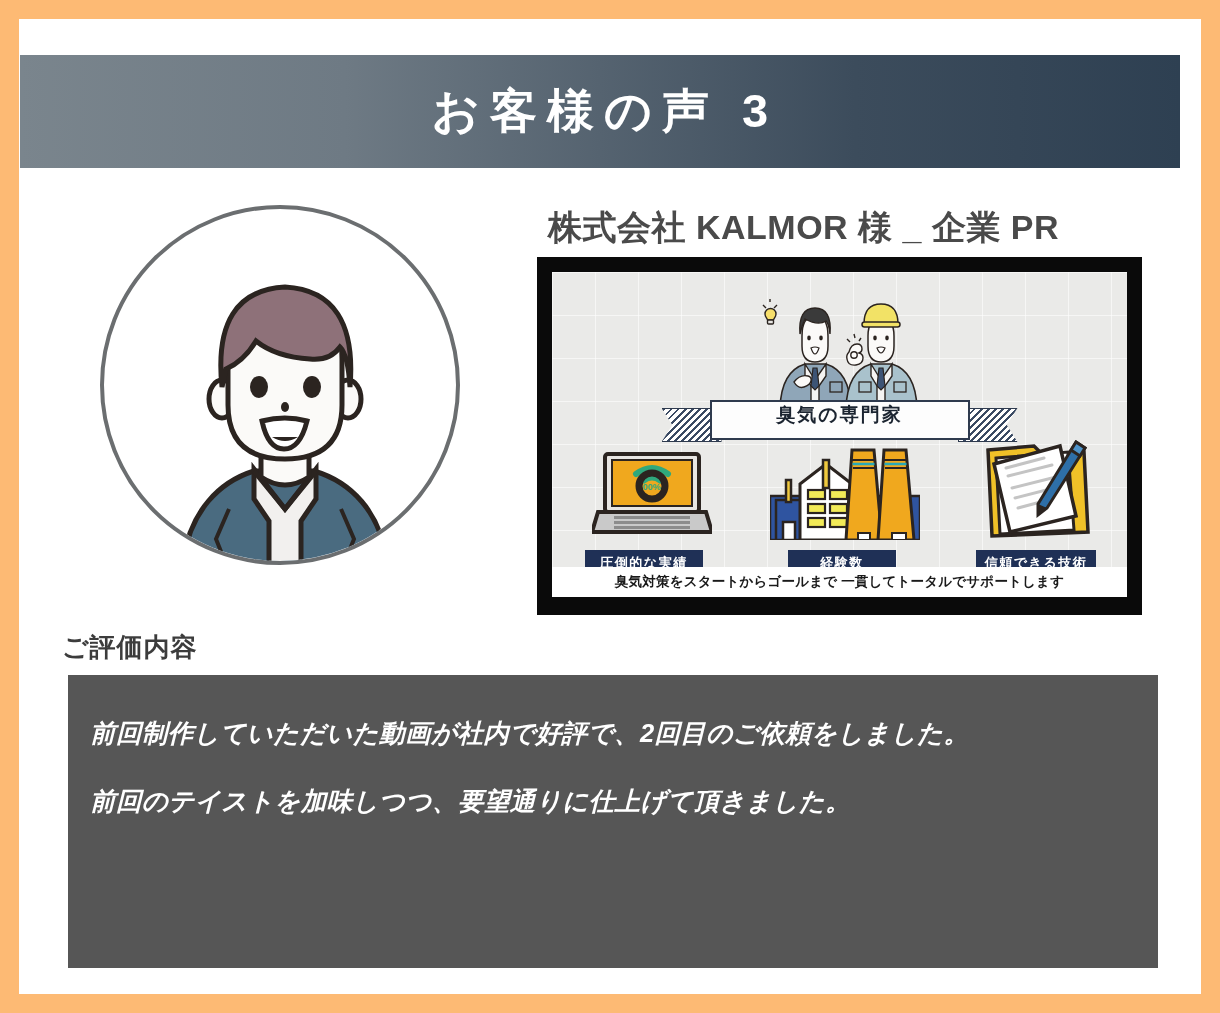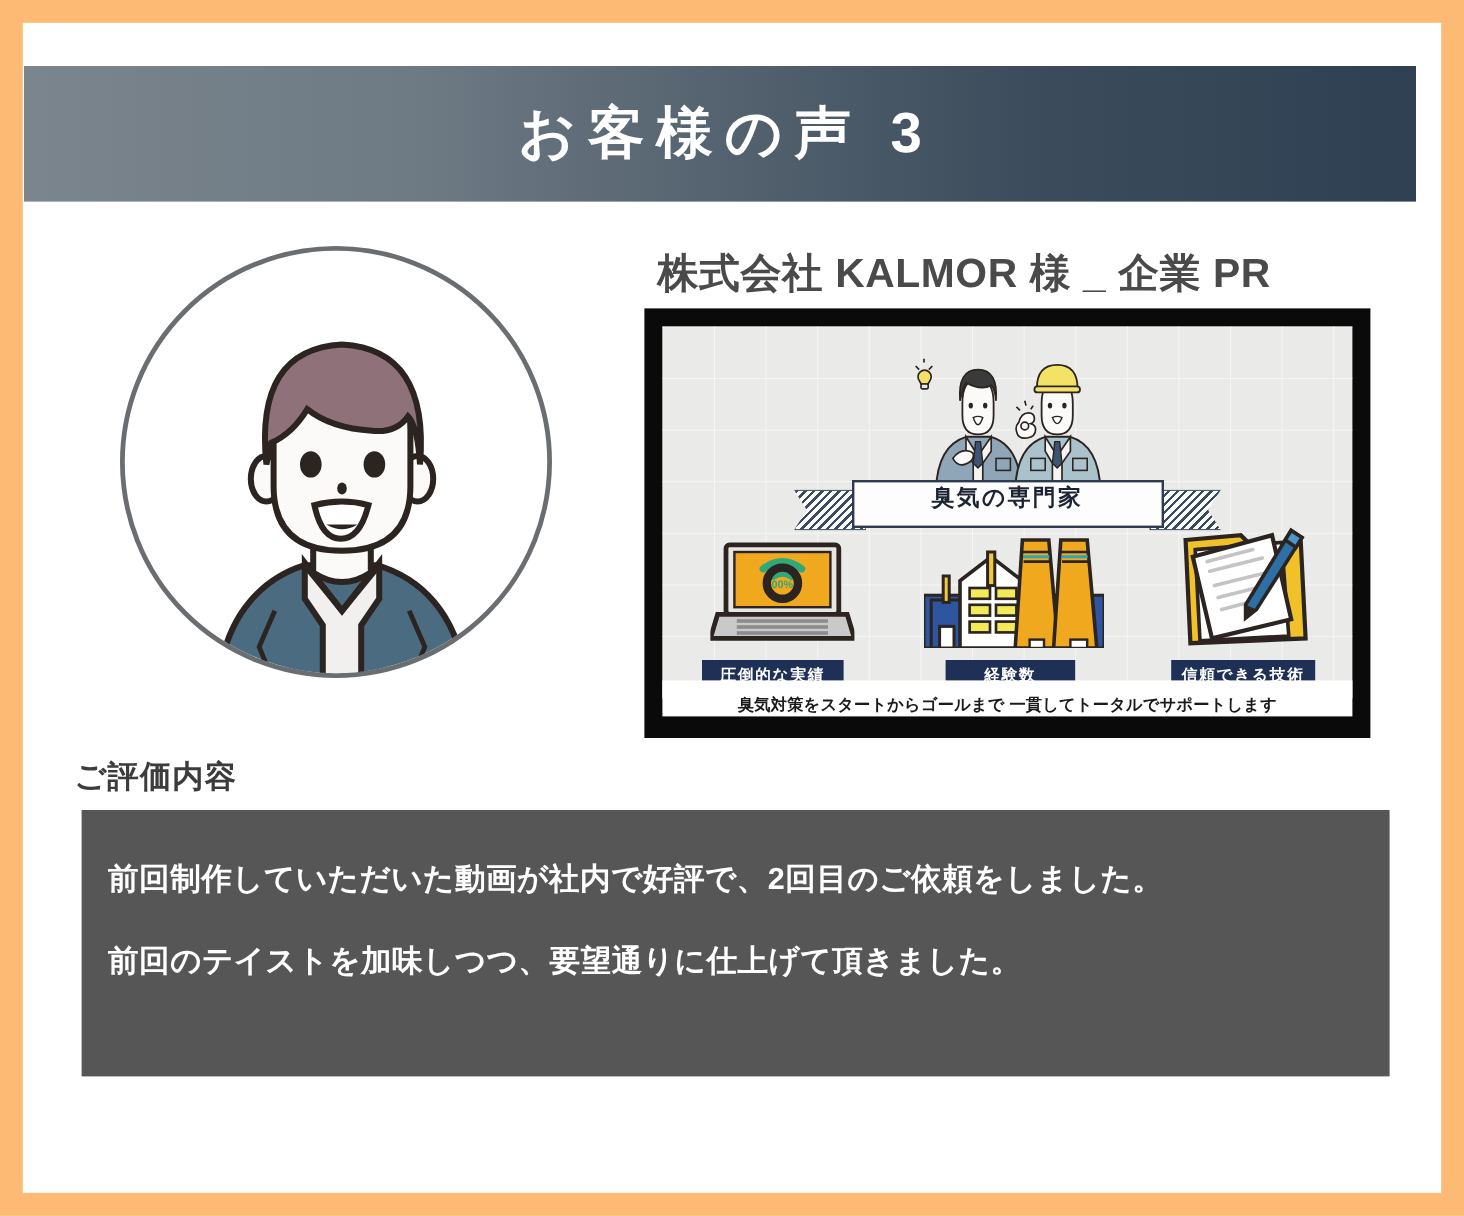--- a/index.html
+++ b/index.html
@@ -88,21 +88,21 @@
       linear-gradient(to right, rgba(255,255,255,.55) 1px, transparent 1px),
       linear-gradient(to bottom, rgba(255,255,255,.55) 1px, transparent 1px);
     background-size:43px 43px;
     overflow:hidden;
   }
   .video-caption-bar {
     position:absolute;
     left:15px; bottom:18px;
     width:575px; height:30px;
     background:#FFFFFF;
-    display:flex; align-items:flex-end; justify-content:center;
+    display:flex; align-items:center; justify-content:center;
   }
   .video-caption {
     color:#1A1A1A;
     font-size:13.5px;
     font-weight:bold;
     white-space:nowrap;
     letter-spacing:0.2px;
   }
   
   .ribbon {
@@ -161,23 +161,24 @@
     left:62px; top:630px;
     color:#3C3C3C;
     font-size:26px;
     font-weight:bold;
     letter-spacing:1px;
     font-family:Liberation Serif, serif;
   }
   .review-box {
     position:absolute;
     left:68px; top:675px;
-    width:1090px; height:222px;
+    width:1090px; height:293px;
     background:#565656;
     padding:24px 22px 0 22px;
+    font-style:italic;
   }
   .review-line {
     color:#FFFFFF;
     font-size:25.5px;
     font-weight:bold;
     letter-spacing:0.4px;
     line-height:68px;
     white-space:nowrap;
   }
 </style>

